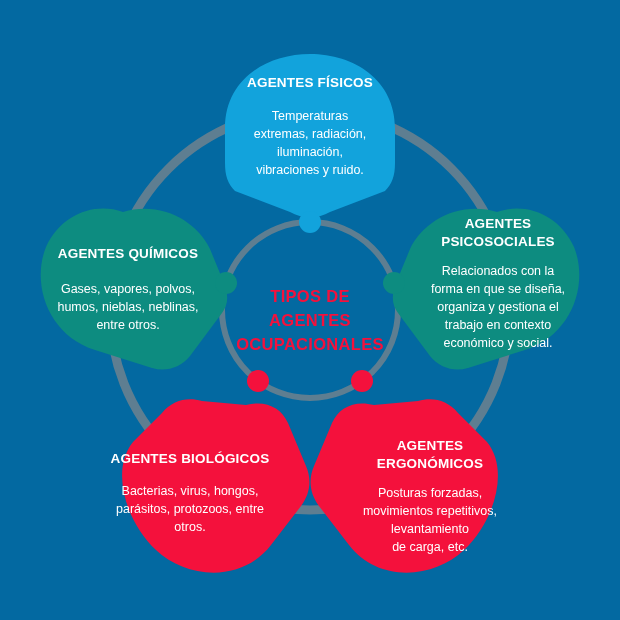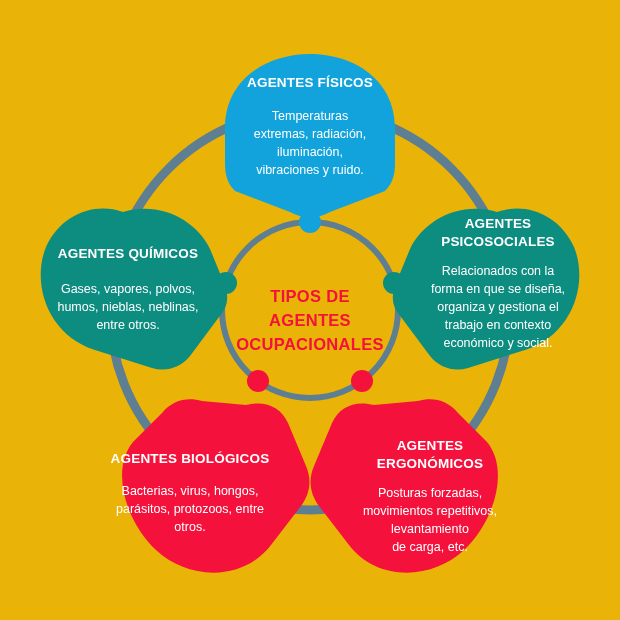--- a/index.html
+++ b/index.html
@@ -10,21 +10,21 @@
   body {
     width: 620px;
     height: 620px;
     font-family: "Liberation Sans", sans-serif;
     overflow: hidden;
   }
   #diagram-root {
     position: relative;
     width: 620px;
     height: 620px;
-    background: #eab308;
+    background: #0369a1;
   }
   svg.diagram-canvas {
     position: absolute;
     top: 0;
     left: 0;
     width: 620px;
     height: 620px;
   }
   .node-title {
     font-weight: bold;

